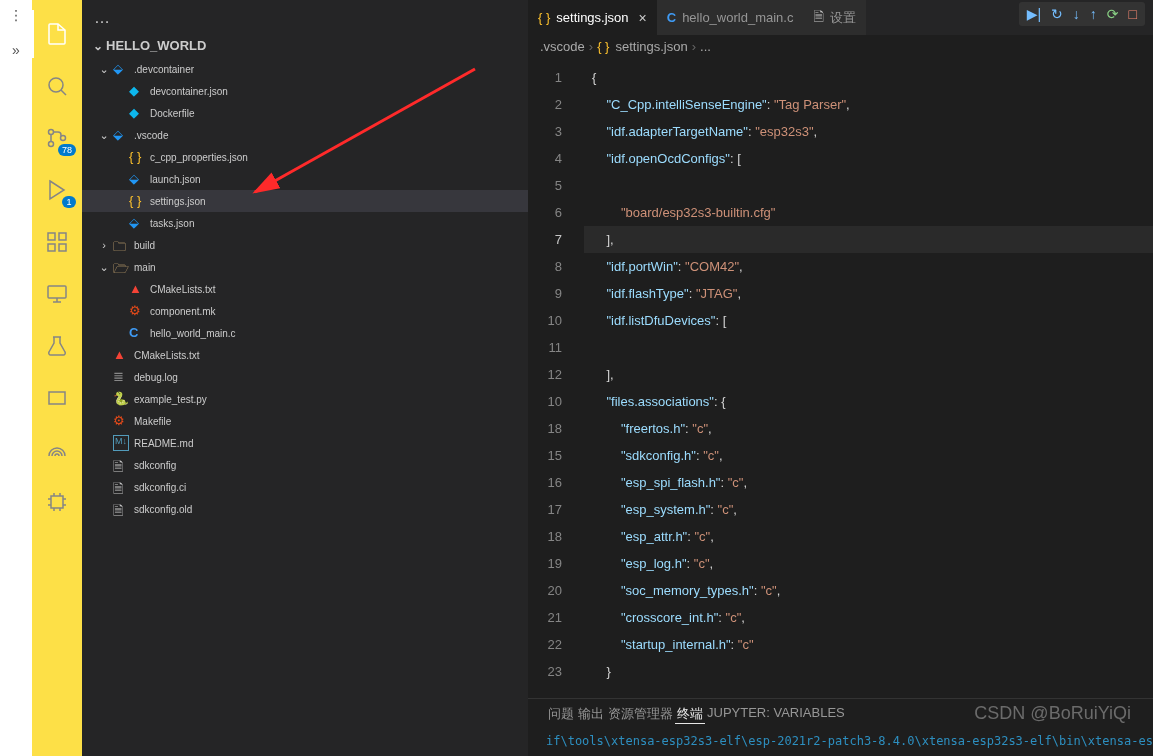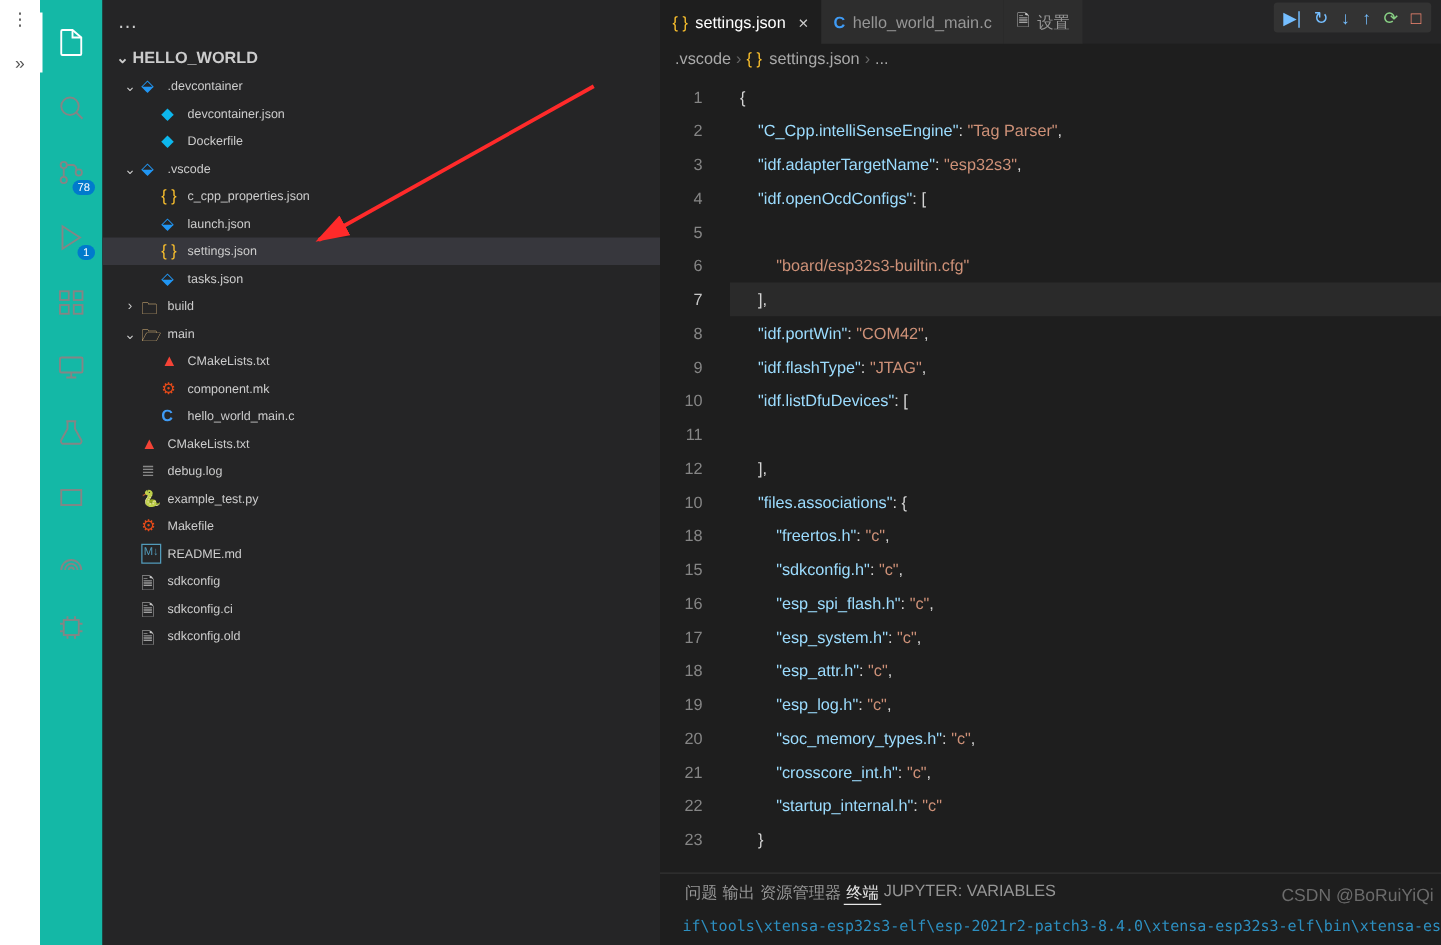--- a/index.html
+++ b/index.html
@@ -1,21 +1,21 @@
 <!DOCTYPE html>
 <html><head>
 <meta charset="utf-8">
 <style>
 *{margin:0;padding:0;box-sizing:border-box;font-family:"Segoe UI",Arial,sans-serif;font-size:13px;user-select:none}
 body{background:#1e1e1e;color:#ccc;width:1153px;height:756px;overflow:hidden;position:relative}
 .root{display:flex;height:100%}
 .edge{width:32px;background:#fff;display:flex;flex-direction:column;align-items:center;padding-top:8px;gap:20px}
 .edge .dots{color:#555;font-size:14px;line-height:1}
 .edge .chev{color:#555;font-size:14px}
-.activity{width:50px;background:#14b8a6;display:flex;flex-direction:column;align-items:center;padding-top:10px;gap:4px}
+.activity{width:50px;background:#fde047;display:flex;flex-direction:column;align-items:center;padding-top:10px;gap:4px}
 .act-item{width:50px;height:48px;display:flex;align-items:center;justify-content:center;color:#858585;cursor:pointer;position:relative}
 .act-item.active{color:#fff}
 .act-item.active::before{content:"";position:absolute;left:0;top:0;width:2px;height:100%;background:#fff}
 .act-item svg{width:24px;height:24px}
 .badge{position:absolute;bottom:6px;right:6px;background:#007acc;color:#fff;border-radius:8px;font-size:9px;padding:0 4px;line-height:12px;min-width:14px;text-align:center}
 .sidebar{width:446px;background:#252526;display:flex;flex-direction:column}
 .sb-head{display:flex;align-items:center;padding:0 12px;height:35px;color:#bbb;font-size:11px}
 .sb-head .title{flex:1}
 .sb-head .more{color:#ccc;font-size:16px;cursor:pointer;letter-spacing:2px}
 .proj{display:flex;align-items:center;padding:3px 8px;color:#ccc;font-size:11px;font-weight:700;cursor:pointer}
@@ -46,21 +46,21 @@
 .curline{background:#2a2a2a;display:block;margin-left:-8px;padding-left:8px}
 .str{color:#ce9178}
 .key{color:#9cdcfe}
 .pun{color:#d4d4d4}
 .brk{color:#d4d4d4}
 .panel{height:58px;background:#1e1e1e;border-top:1px solid #333;display:flex;flex-direction:column}
 .ptabs{display:flex;padding:6px 18px;font-size:11px;color:#969696}
 .ptab{cursor:pointer;padding:0 2px}
 .ptab.active{color:#e7e7e7;border-bottom:1px solid #e7e7e7}
 .term{padding:4px 18px;font-family:Consolas,monospace;font-size:12px;color:#2d8fc0;white-space:nowrap;overflow:hidden}
-.watermark{position:absolute;right:6px;bottom:32px;color:#6b6b6b;font-size:14px;z-index:10}
+.watermark{position:absolute;right:22px;bottom:32px;color:#6b6b6b;font-size:18px;z-index:10}
 .arrow{position:absolute;left:240px;top:64px;z-index:20;pointer-events:none}
 </style>
 </head>
 <body>
 
 <div class="root">
   <div class="edge">
     <div class="dots">⋮</div>
     <div class="chev">»</div>
   </div>

